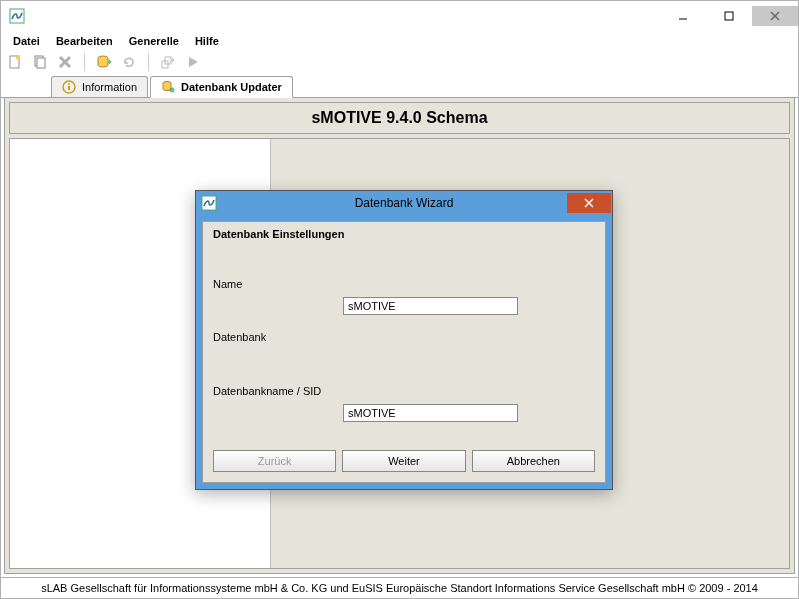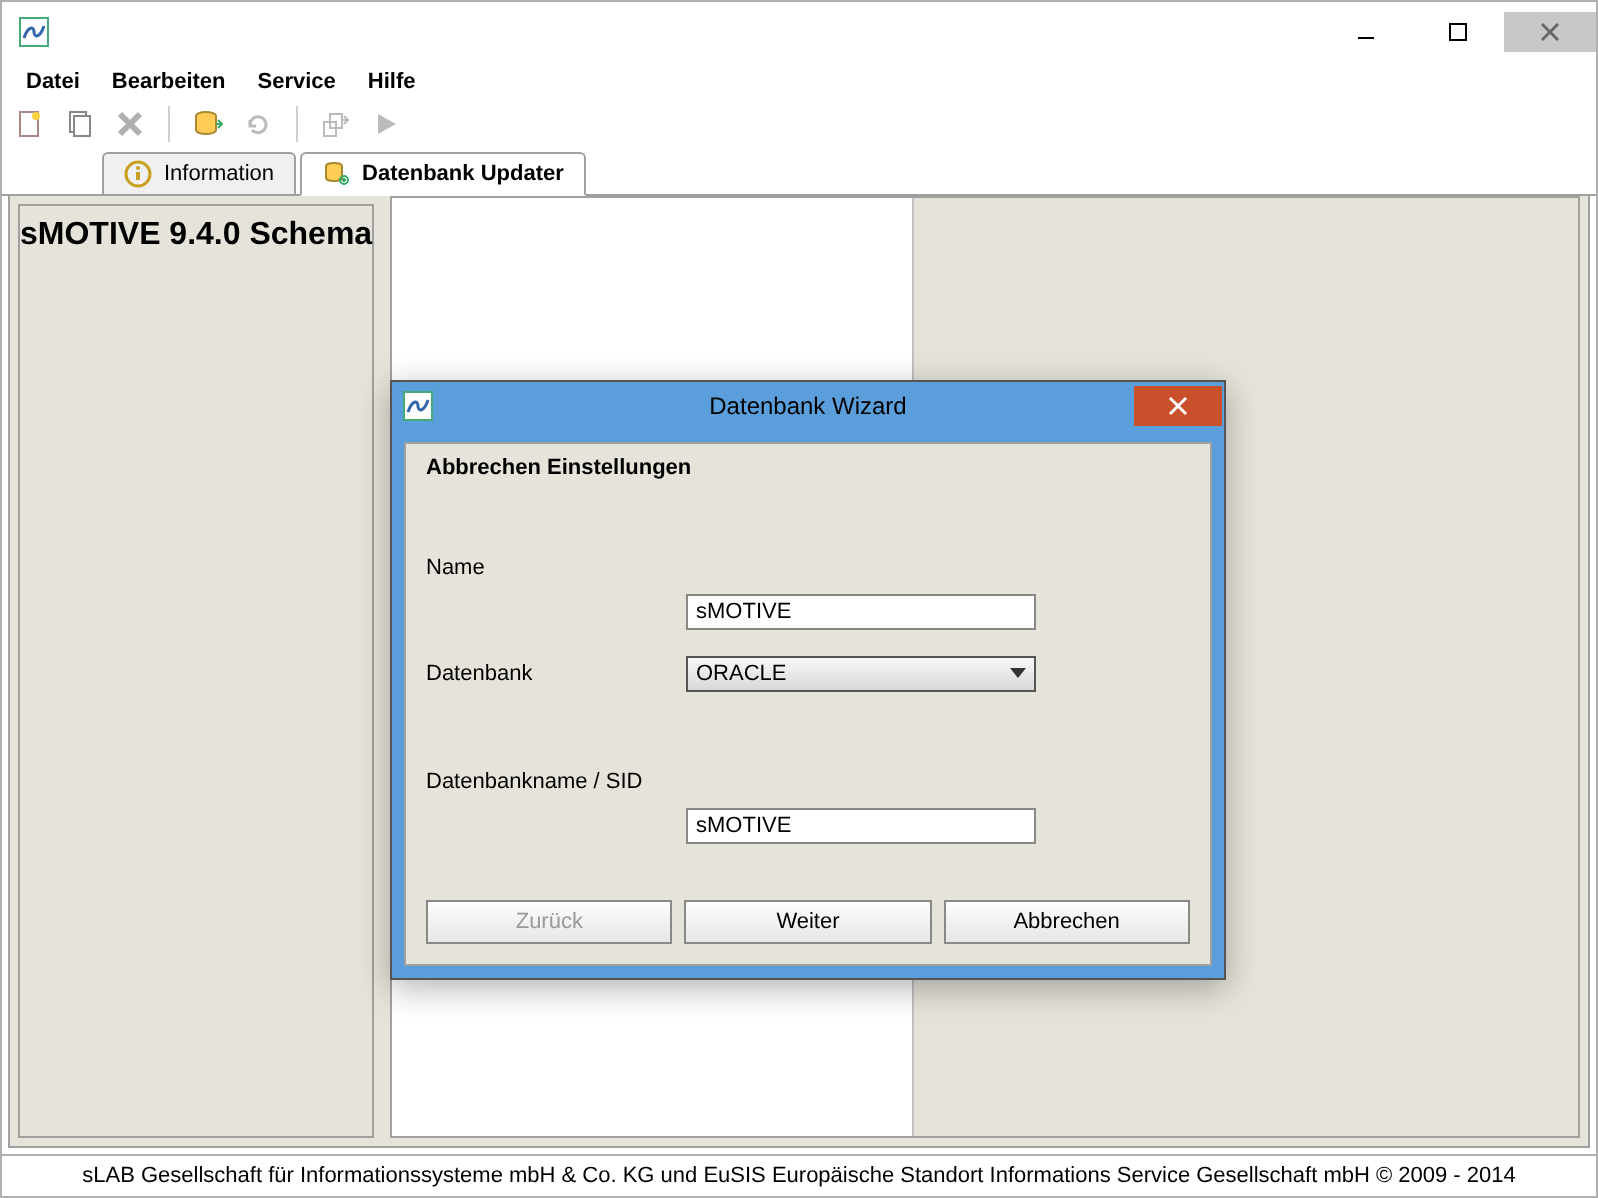--- a/index.html
+++ b/index.html
@@ -132,21 +132,21 @@
     width: 14px; height:14px;
   }
   
   .content {
     flex: 1;
     background: #e6e4da;
     border: 1px solid #a0a0a0;
     border-top: none;
     margin: 0 3px 3px 3px;
     display:flex;
-    flex-direction:row;
+    flex-direction:column;
   }
   .schema-header {
     text-align: center;
     font-size: 16px;
     font-weight: bold;
     padding: 6px 0;
     border: 1px solid #a0a0a0;
     margin: 4px;
     background: #e6e4da;
   }
@@ -318,21 +318,21 @@
             <line x1="1" y1="1" x2="9" y2="9" stroke="#666" stroke-width="1.4"></line>
             <line x1="9" y1="1" x2="1" y2="9" stroke="#666" stroke-width="1.4"></line>
           </svg>
       </div>
     </div>
   </div>
 
   <div class="menubar">
     <span class="menu-item">Datei</span>
     <span class="menu-item">Bearbeiten</span>
-    <span class="menu-item">Service</span>
+    <span class="menu-item">Generelle</span>
     <span class="menu-item">Hilfe</span>
   </div>
 
   <div class="toolbar">
     <span class="tb-icon">
       <svg width="16" height="16" viewBox="0 0 16 16">
           <rect x="3" y="2" width="9" height="12" fill="#fff" stroke="#a88" stroke-width="1"></rect>
           <circle cx="11" cy="4" r="2" fill="#ffd040"></circle>
         </svg>
     </span>
@@ -424,37 +424,29 @@
     </span>
     <span class="dtitle">Datenbank Wizard</span>
     <div class="dclose">
       <svg width="10" height="10" viewBox="0 0 10 10">
           <line x1="1" y1="1" x2="9" y2="9" stroke="#fff" stroke-width="1.4"></line>
           <line x1="9" y1="1" x2="1" y2="9" stroke="#fff" stroke-width="1.4"></line>
         </svg>
     </div>
   </div>
   <div class="dialog-body">
-    <div class="dialog-section-title">Abbrechen Einstellungen</div>
+    <div class="dialog-section-title">Datenbank Einstellungen</div>
 
     <div class="form-row">
       <span class="flabel">Name</span>
       <input class="textfield" type="text" value="sMOTIVE" style="">
     </div>
 
     <div class="form-row">
       <span class="flabel">Datenbank</span>
-      <div class="combo">
-        <span>ORACLE</span>
-        <span class="combo-arrow">
-          <svg width="8" height="6" viewBox="0 0 8 6">
-              <path d="M0 0 L8 0 L4 5 Z" fill="#333"></path>
-            </svg>
-        </span>
-      </div>
     </div>
 
     <div class="form-row">
       <span class="flabel">Datenbankname / SID</span>
       <input class="textfield" type="text" value="sMOTIVE" style="">
     </div>
 
     <div class="dialog-buttons">
       <button disabled="">Zurück</button>
       <button>Weiter</button>

